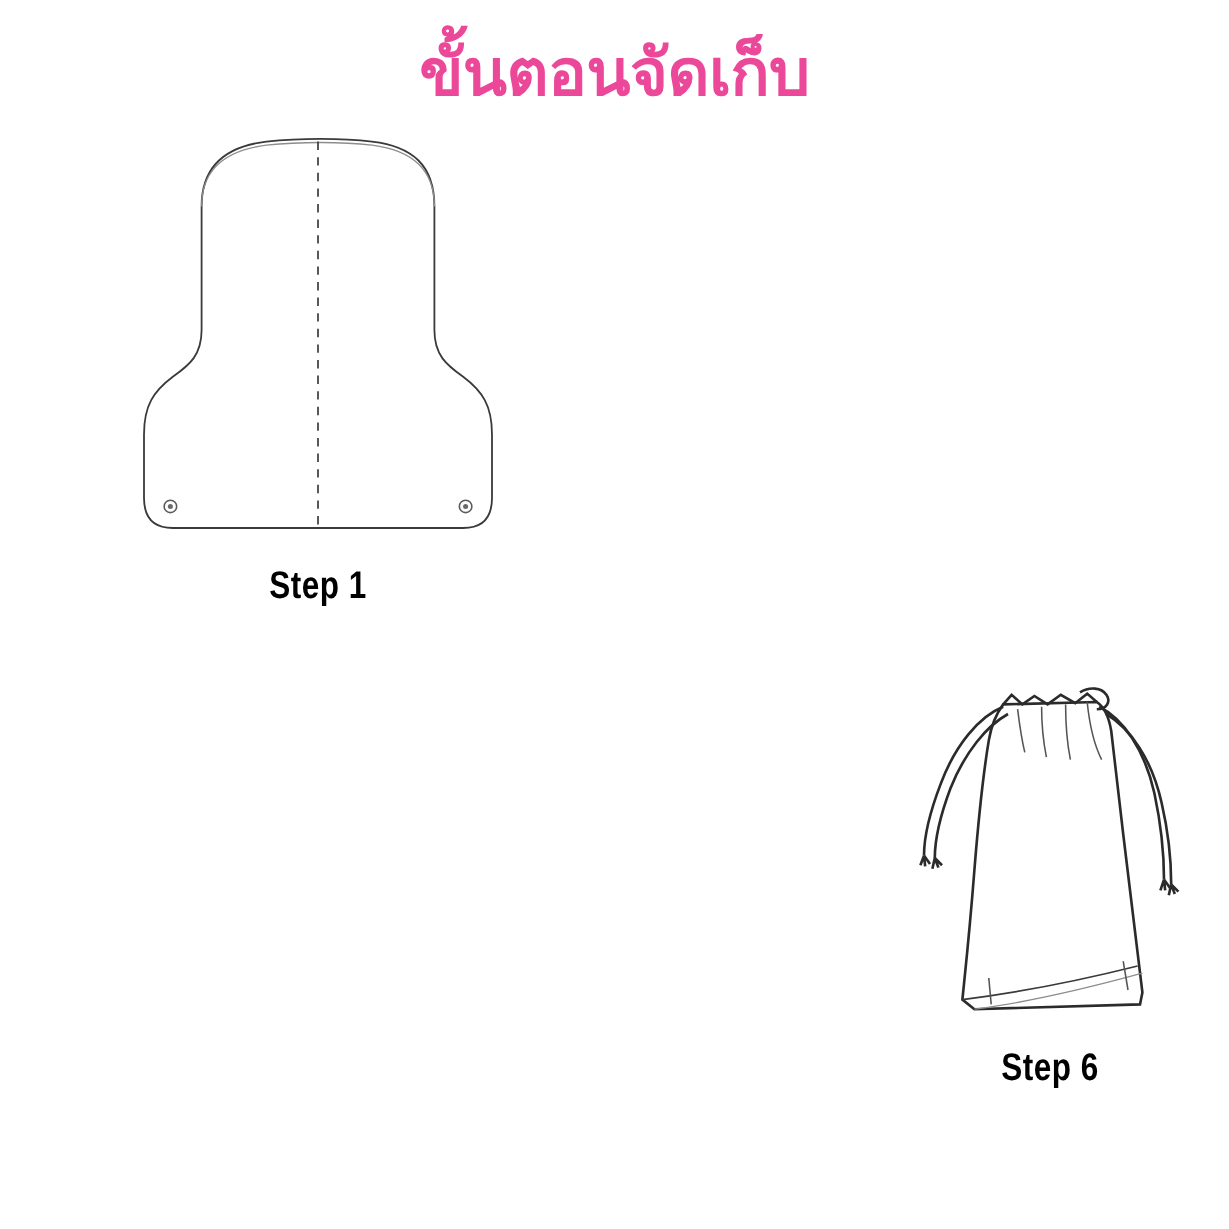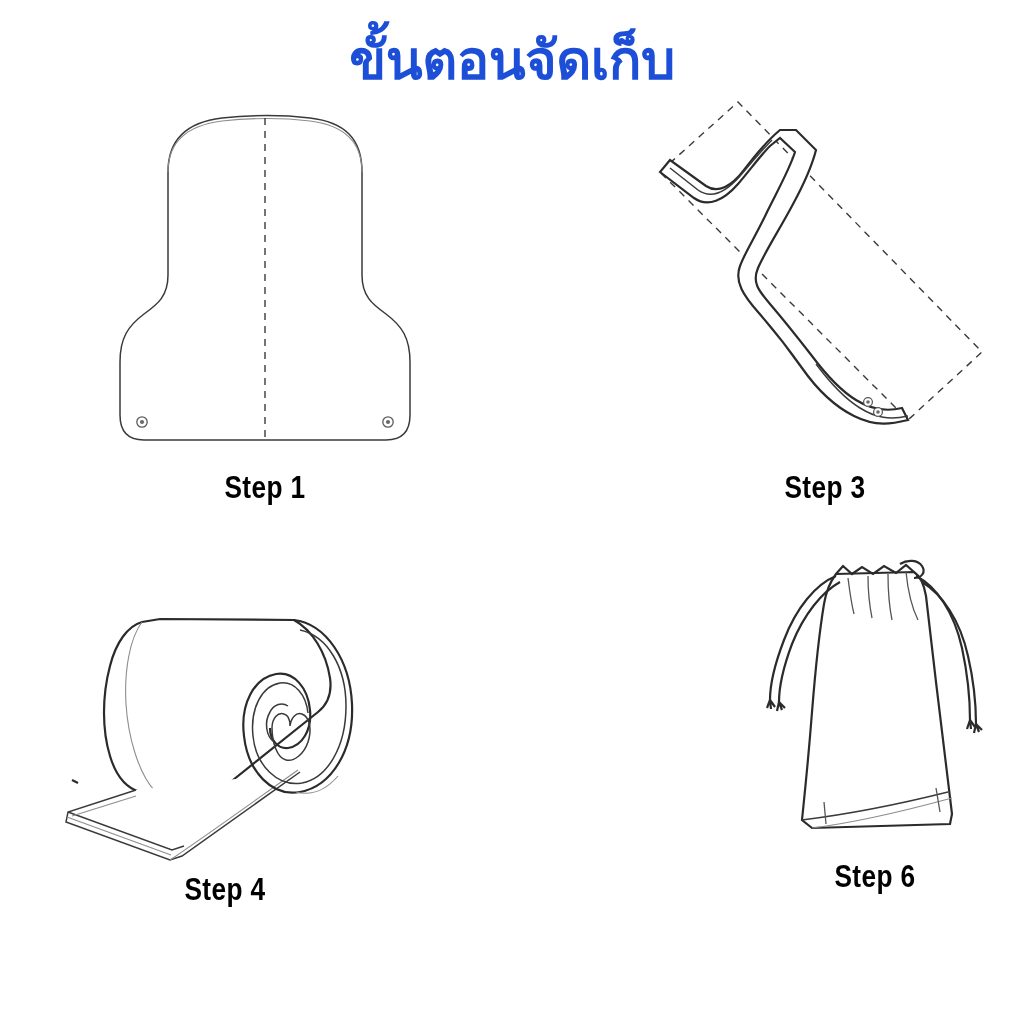--- a/index.html
+++ b/index.html
@@ -24,21 +24,21 @@
   
   #title {
     position: absolute;
     left: 0;
     top: 32px;
     width: 1024px;
     text-align: center;
     font-size: 54px;
     line-height: 58px;
     font-weight: 700;
-    color: #1d4ed8;
+    color: #ec4899;
     letter-spacing: -0.5px;
     font-family: "DejaVu Sans", "Liberation Sans", sans-serif;
     white-space: nowrap;
   }
   
   .panel {
     position: absolute;
   }
   .art {
     display: block;
@@ -57,21 +57,21 @@
     transform-origin: center center;
     white-space: nowrap;
   }
   
   #panel-1 { left: 110px;  top: 100px; width: 310px; height: 420px; }
   #panel-2 { left: 440px;  top: 100px; width: 250px; height: 420px; }
   #panel-3 { left: 640px;  top: 90px;  width: 370px; height: 430px; }
   
   #panel-4 { left: 50px;   top: 600px; width: 350px; height: 330px; }
   #panel-5 { left: 395px;  top: 600px; width: 330px; height: 330px; }
-  #panel-6 { left: 740px;  top: 552px; width: 270px; height: 365px; }
+  #panel-6 { left: 740px;  top: 565px; width: 270px; height: 365px; }
 
   #panel-1 .step-label { top: 370px; }
   #panel-2 .step-label { top: 370px; }
   #panel-3 .step-label { top: 380px; }
   #panel-4 .step-label { top: 272px; }
   #panel-5 .step-label { top: 272px; }
   #panel-6 .step-label { top: 307px; }
 
   svg { overflow: visible; }
   .ln   { fill: none; stroke: #3a3a3a; stroke-width: 1.5; }
@@ -120,142 +120,21 @@
       </g>
       <g>
         <circle class="grommet-o" cx="278" cy="322" r="5.2"></circle>
         <circle class="grommet-i" cx="278" cy="322" r="2.1"></circle>
       </g>
     </svg>
     <div class="step-label">Step 1</div>
   </div>
 
 
-  <div class="panel" id="panel-3">
-    <svg class="art" width="370" height="370" viewBox="0 0 370 370">
 
-      <path class="dash" d="M 20 82 L 98 12 L 342 262 L 268 330 Z"></path>
-
-      <path class="fillw ln-d" d="
-        M 20 82
-        L 54 108
-        C 68 118, 84 110, 98 94
-        C 110 80, 120 66, 130 56
-        L 140 48
-        L 155 62
-        C 150 78, 140 96, 128 120
-        C 116 146, 106 160, 100 176
-        C 94 192, 104 206, 118 222
-        C 132 238, 148 258, 162 278
-        C 176 298, 194 316, 214 326
-        C 236 337, 252 334, 268 330
-        L 262 318
-        C 246 322, 232 320, 216 310
-        C 198 299, 184 282, 172 266
-        C 158 248, 142 228, 130 214
-        C 118 200, 112 192, 118 178
-        C 126 160, 138 142, 152 116
-        C 164 94, 172 76, 176 60
-        L 156 40
-        L 140 40
-        C 128 50, 116 64, 104 80
-        C 92 96, 78 104, 66 96
-        L 30 70
-        Z"></path>
-      <path class="ln" d="
-        M 30 78
-        L 58 100
-        C 72 110, 86 102, 100 86
-        C 112 72, 122 60, 132 50"></path>
-      <path class="ln" d="
-        M 268 326
-        C 250 330, 236 328, 220 318
-        C 202 307, 188 290, 176 274"></path>
-      <g>
-        <circle class="grommet-o" cx="228" cy="312" r="4.4"></circle>
-        <circle class="grommet-i" cx="228" cy="312" r="1.8"></circle>
-      </g>
-      <g>
-        <circle class="grommet-o" cx="238" cy="322" r="4.4"></circle>
-        <circle class="grommet-i" cx="238" cy="322" r="1.8"></circle>
-      </g>
-    </svg>
-    <div class="step-label">Step 3</div>
-  </div>
-
-  <div class="panel" id="panel-4">
-    <svg class="art" width="350" height="270" viewBox="0 0 350 270">
-
-      <path class="fillw ln-d" d="
-        M 92 22
-        C 78 26, 66 42, 60 66
-        C 52 96, 52 130, 60 156
-        C 66 176, 76 188, 90 192
-        L 130 206
-        C 140 208, 150 206, 158 200
-        L 268 112
-        C 278 104, 282 92, 280 78
-        C 276 52, 262 30, 244 20
-        L 110 19
-        Z"></path>
-
-      <path class="ln-t" d="
-        M 92 22
-        C 80 38, 74 70, 76 104
-        C 78 136, 88 172, 104 190"></path>
-
-      <path class="fillw ln" d="
-        M 86 190
-        L 18 212
-        L 16 222
-        L 120 260
-        L 132 256
-        L 250 172"></path>
-      <path class="ln" d="M 18 212 L 122 250 L 134 246"></path>
-      <path class="ln-t" d="M 17 217 L 121 255"></path>
-      <path class="ln-t" d="M 86 196 L 22 216"></path>
-      <path class="ln-t" d="
-        M 120 260
-        C 150 240, 200 204, 248 170"></path>
-
-      <path class="ln-d" d="
-        M 244 20
-        C 276 24, 300 60, 302 104
-        C 304 150, 282 186, 250 192
-        C 222 197, 198 172, 194 136
-        C 190 104, 204 78, 226 74
-        C 244 71, 258 88, 260 110
-        C 262 130, 252 146, 238 148
-        C 228 149, 220 140, 220 128"></path>
-      <path class="ln" d="
-        M 250 30
-        C 278 36, 296 68, 296 106
-        C 296 146, 278 178, 252 183
-        C 228 187, 206 166, 203 136
-        C 200 108, 212 86, 230 83
-        C 245 81, 256 95, 258 113"></path>
-      <path class="ln" d="
-        M 224 142
-        C 216 136, 214 122, 220 112
-        C 224 104, 232 102, 238 106"></path>
-
-      <path class="ln" d="
-        M 222 128
-        C 222 118, 228 112, 234 114
-        C 238 115, 240 120, 240 126
-        C 241 118, 246 112, 252 114
-        C 260 117, 262 130, 258 142
-        C 254 154, 244 162, 236 160
-        C 227 158, 222 142, 222 128 Z"></path>
-      <path class="ln-t" d="M 246 192 C 262 196, 276 190, 288 176"></path>
-
-      <path class="ln-d" d="M 22 180 l 6 3"></path>
-    </svg>
-    <div class="step-label">Step 4</div>
-  </div>
 
 
   <div class="panel" id="panel-6">
     <svg class="art" width="270" height="300" viewBox="0 0 270 300">
 
       <path class="fillw ln-d" d="
         M 96 22
         C 90 30, 86 40, 84 52
         C 80 76, 76 110, 72 160
         C 68 212, 64 248, 62 268

